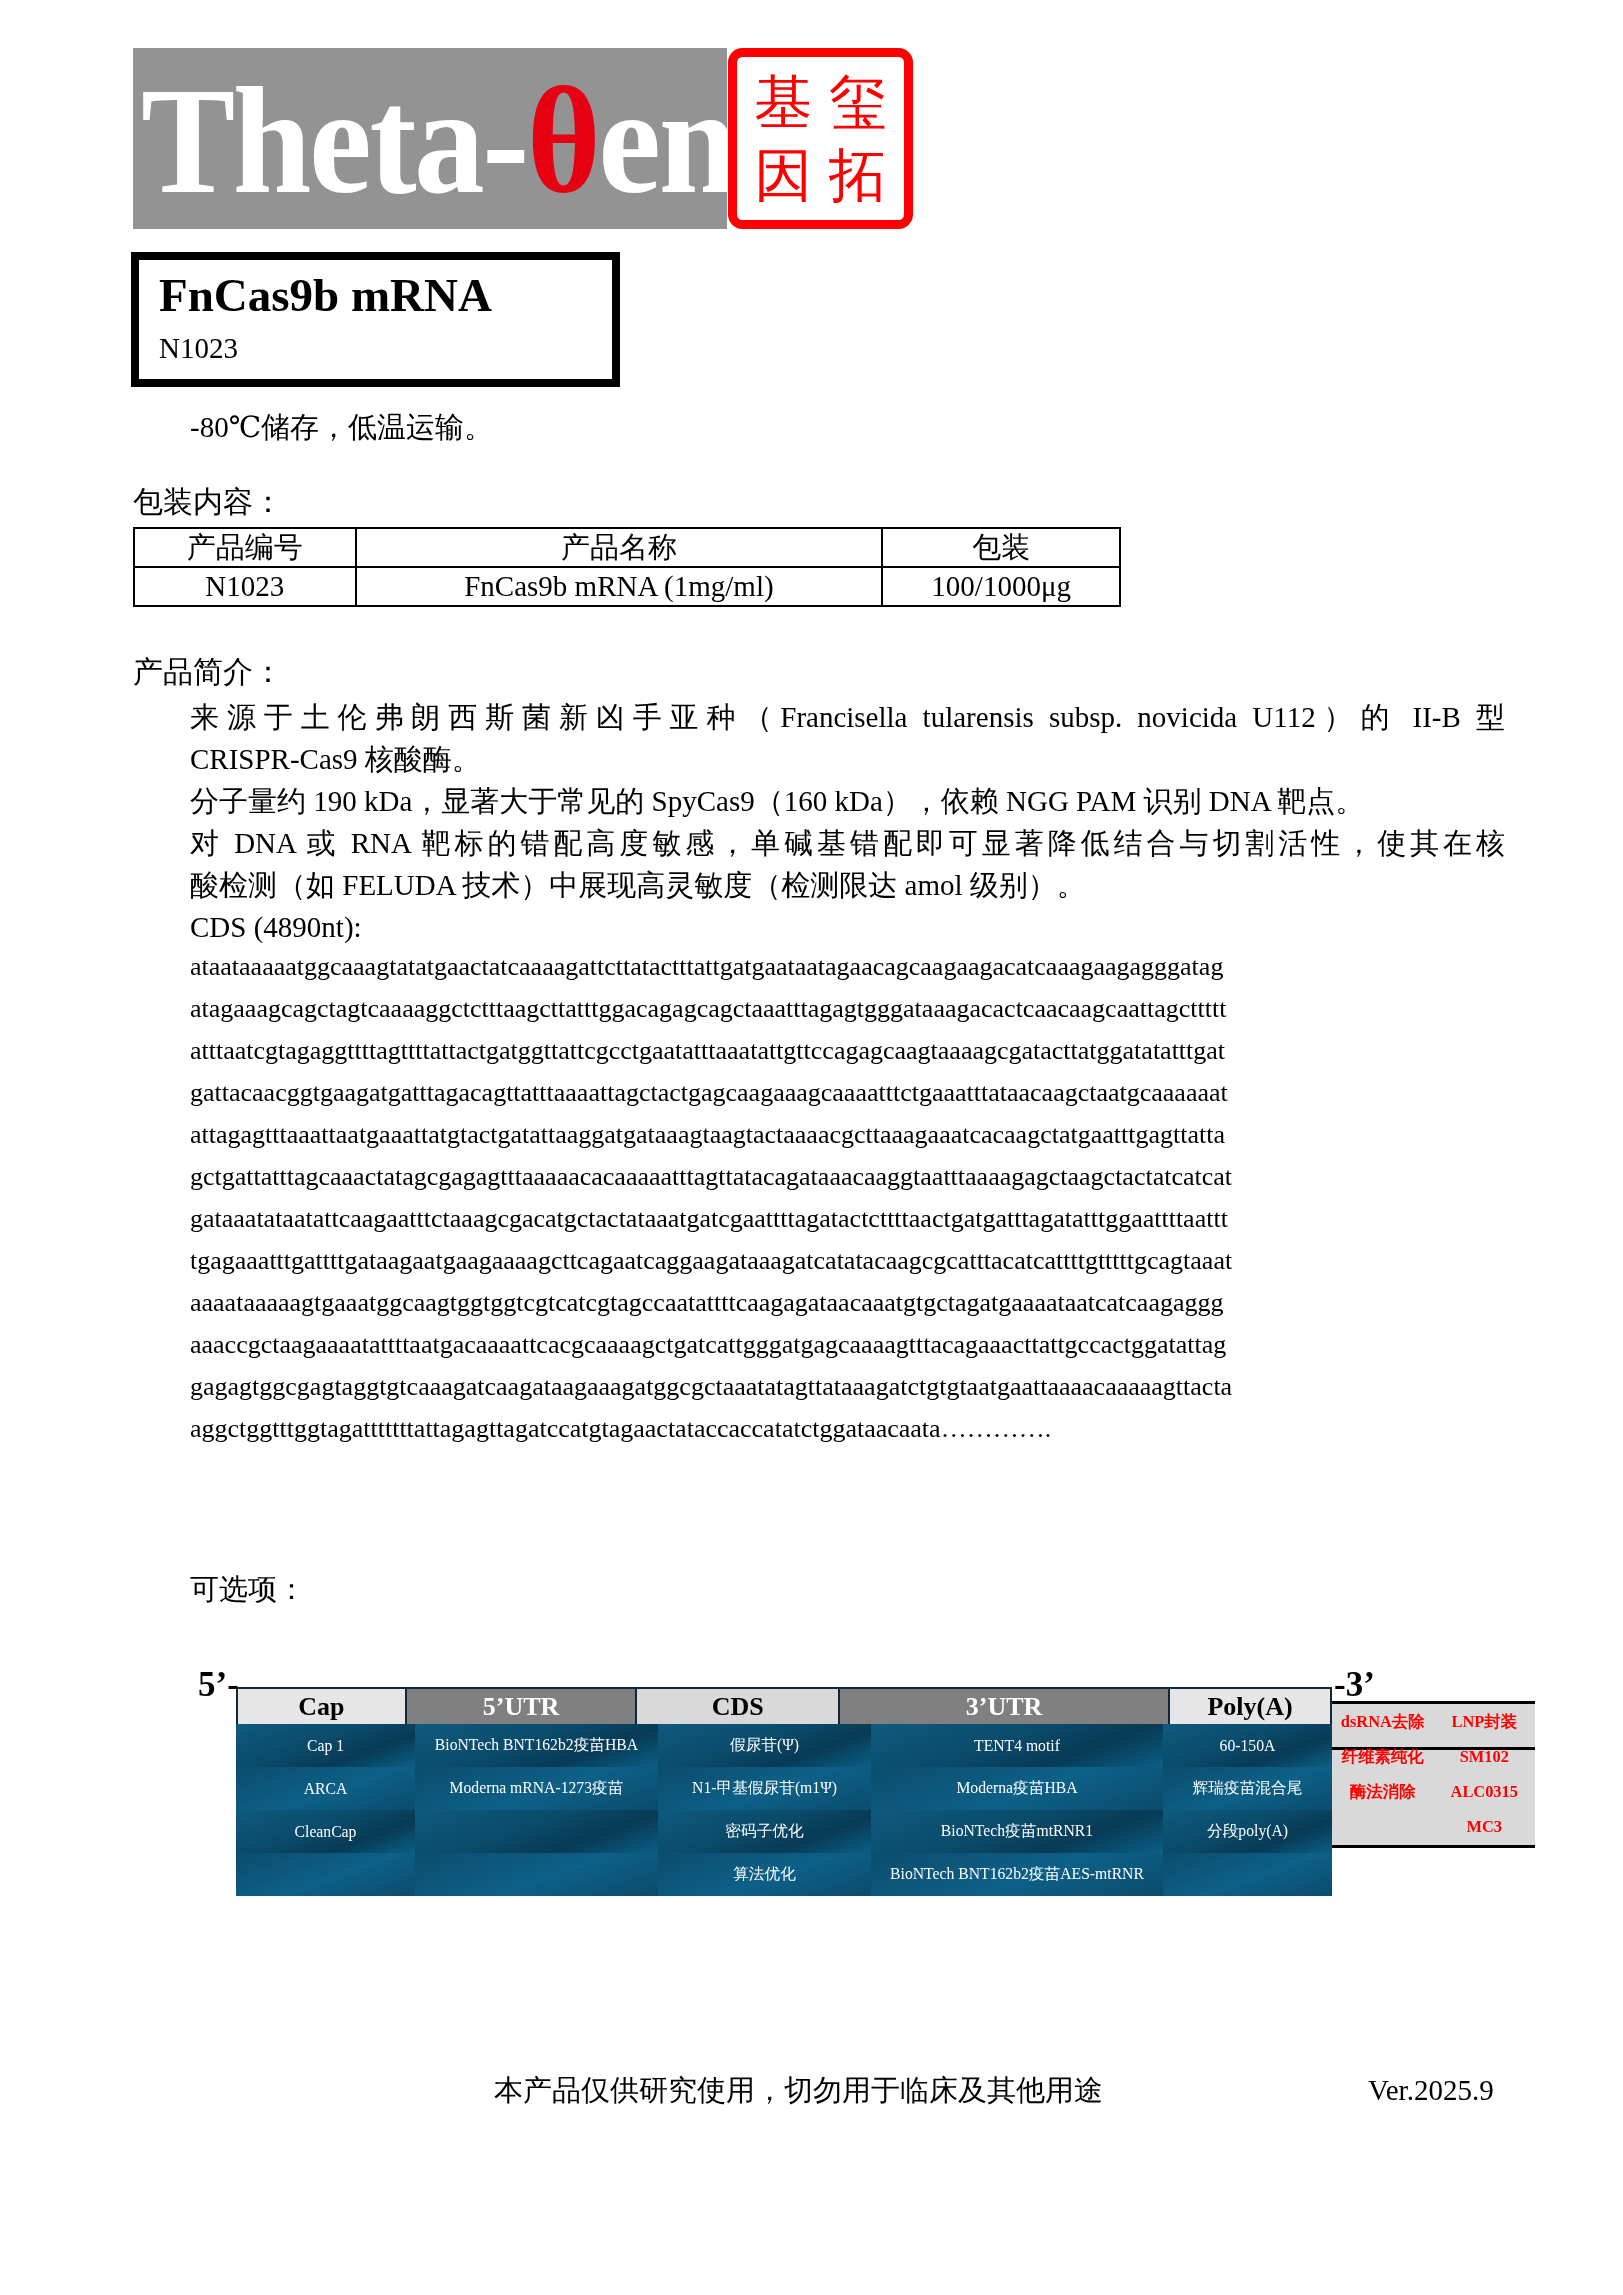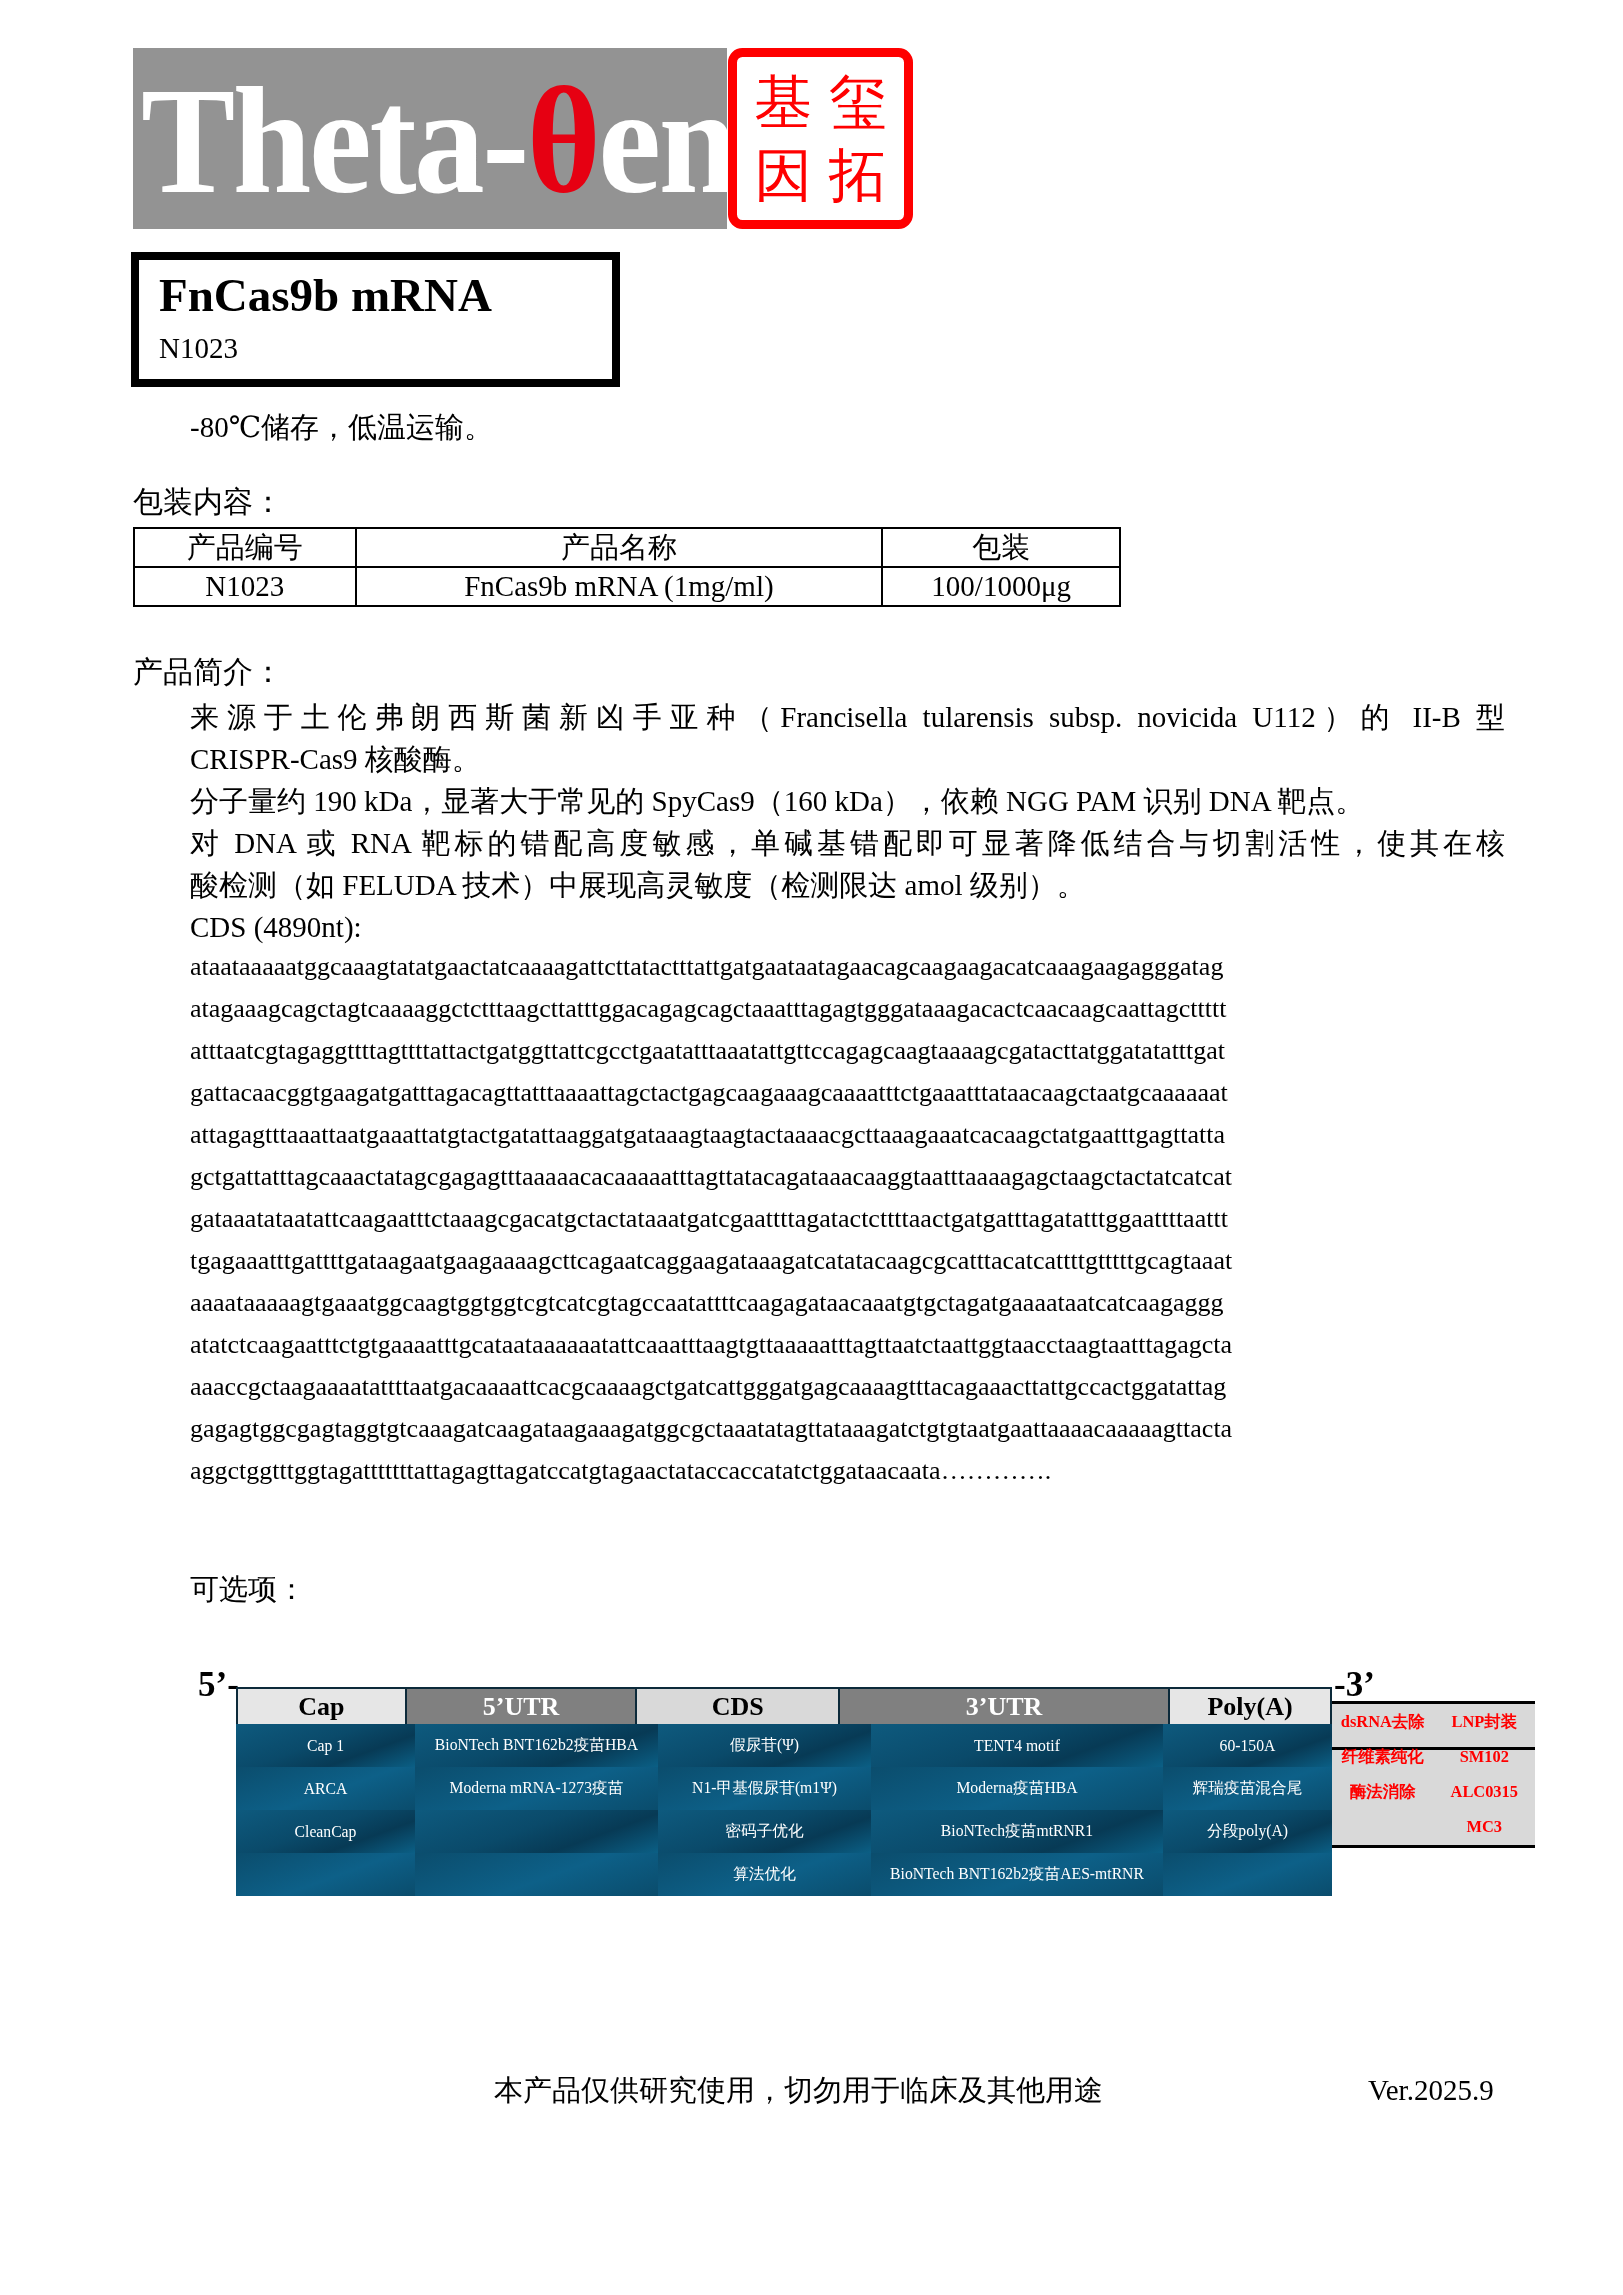--- a/index.html
+++ b/index.html
@@ -112,21 +112,20 @@
 <div class="abs seq" style="top:946px;">
   <div>ataataaaaatggcaaagtatatgaactatcaaaagattcttatactttattgatgaataatagaacagcaagaagacatcaaagaagagggatag</div>
   <div>atagaaagcagctagtcaaaaggctctttaagcttatttggacagagcagctaaatttagagtgggataaagacactcaacaagcaattagcttttt</div>
   <div>atttaatcgtagaggttttagttttattactgatggttattcgcctgaatatttaaatattgttccagagcaagtaaaagcgatacttatggatatatttgat</div>
   <div>gattacaacggtgaagatgatttagacagttatttaaaattagctactgagcaagaaagcaaaatttctgaaatttataacaagctaatgcaaaaaat</div>
   <div>attagagtttaaattaatgaaattatgtactgatattaaggatgataaagtaagtactaaaacgcttaaagaaatcacaagctatgaatttgagttatta</div>
   <div>gctgattatttagcaaactatagcgagagtttaaaaacacaaaaatttagttatacagataaacaaggtaatttaaaagagctaagctactatcatcat</div>
   <div>gataaatataatattcaagaatttctaaagcgacatgctactataaatgatcgaattttagatactcttttaactgatgatttagatatttggaattttaattt</div>
   <div>tgagaaatttgattttgataagaatgaagaaaagcttcagaatcaggaagataaagatcatatacaagcgcatttacatcattttgtttttgcagtaaat</div>
   <div>aaaataaaaagtgaaatggcaagtggtggtcgtcatcgtagccaatattttcaagagataacaaatgtgctagatgaaaataatcatcaagaggg</div>
-  <div>atatctcaagaatttctgtgaaaatttgcataataaaaaatattcaaatttaagtgttaaaaatttagttaatctaattggtaacctaagtaatttagagcta</div>
   <div>aaaccgctaagaaaatattttaatgacaaaattcacgcaaaagctgatcattgggatgagcaaaagtttacagaaacttattgccactggatattag</div>
   <div>gagagtggcgagtaggtgtcaaagatcaagataagaaagatggcgctaaatatagttataaagatctgtgtaatgaattaaaacaaaaagttacta</div>
   <div>aggctggtttggtagatttttttattagagttagatccatgtagaactataccaccatatctggataacaata………….</div>
 </div>
 
 <div class="abs options-title">可选项：</div>
 <div class="abs end-label" style="left:198px; top:1667px;">5’-</div>
 <div class="abs end-label" style="left:1334px; top:1667px;">-3’</div>
 
 <div class="abs opt-table">

